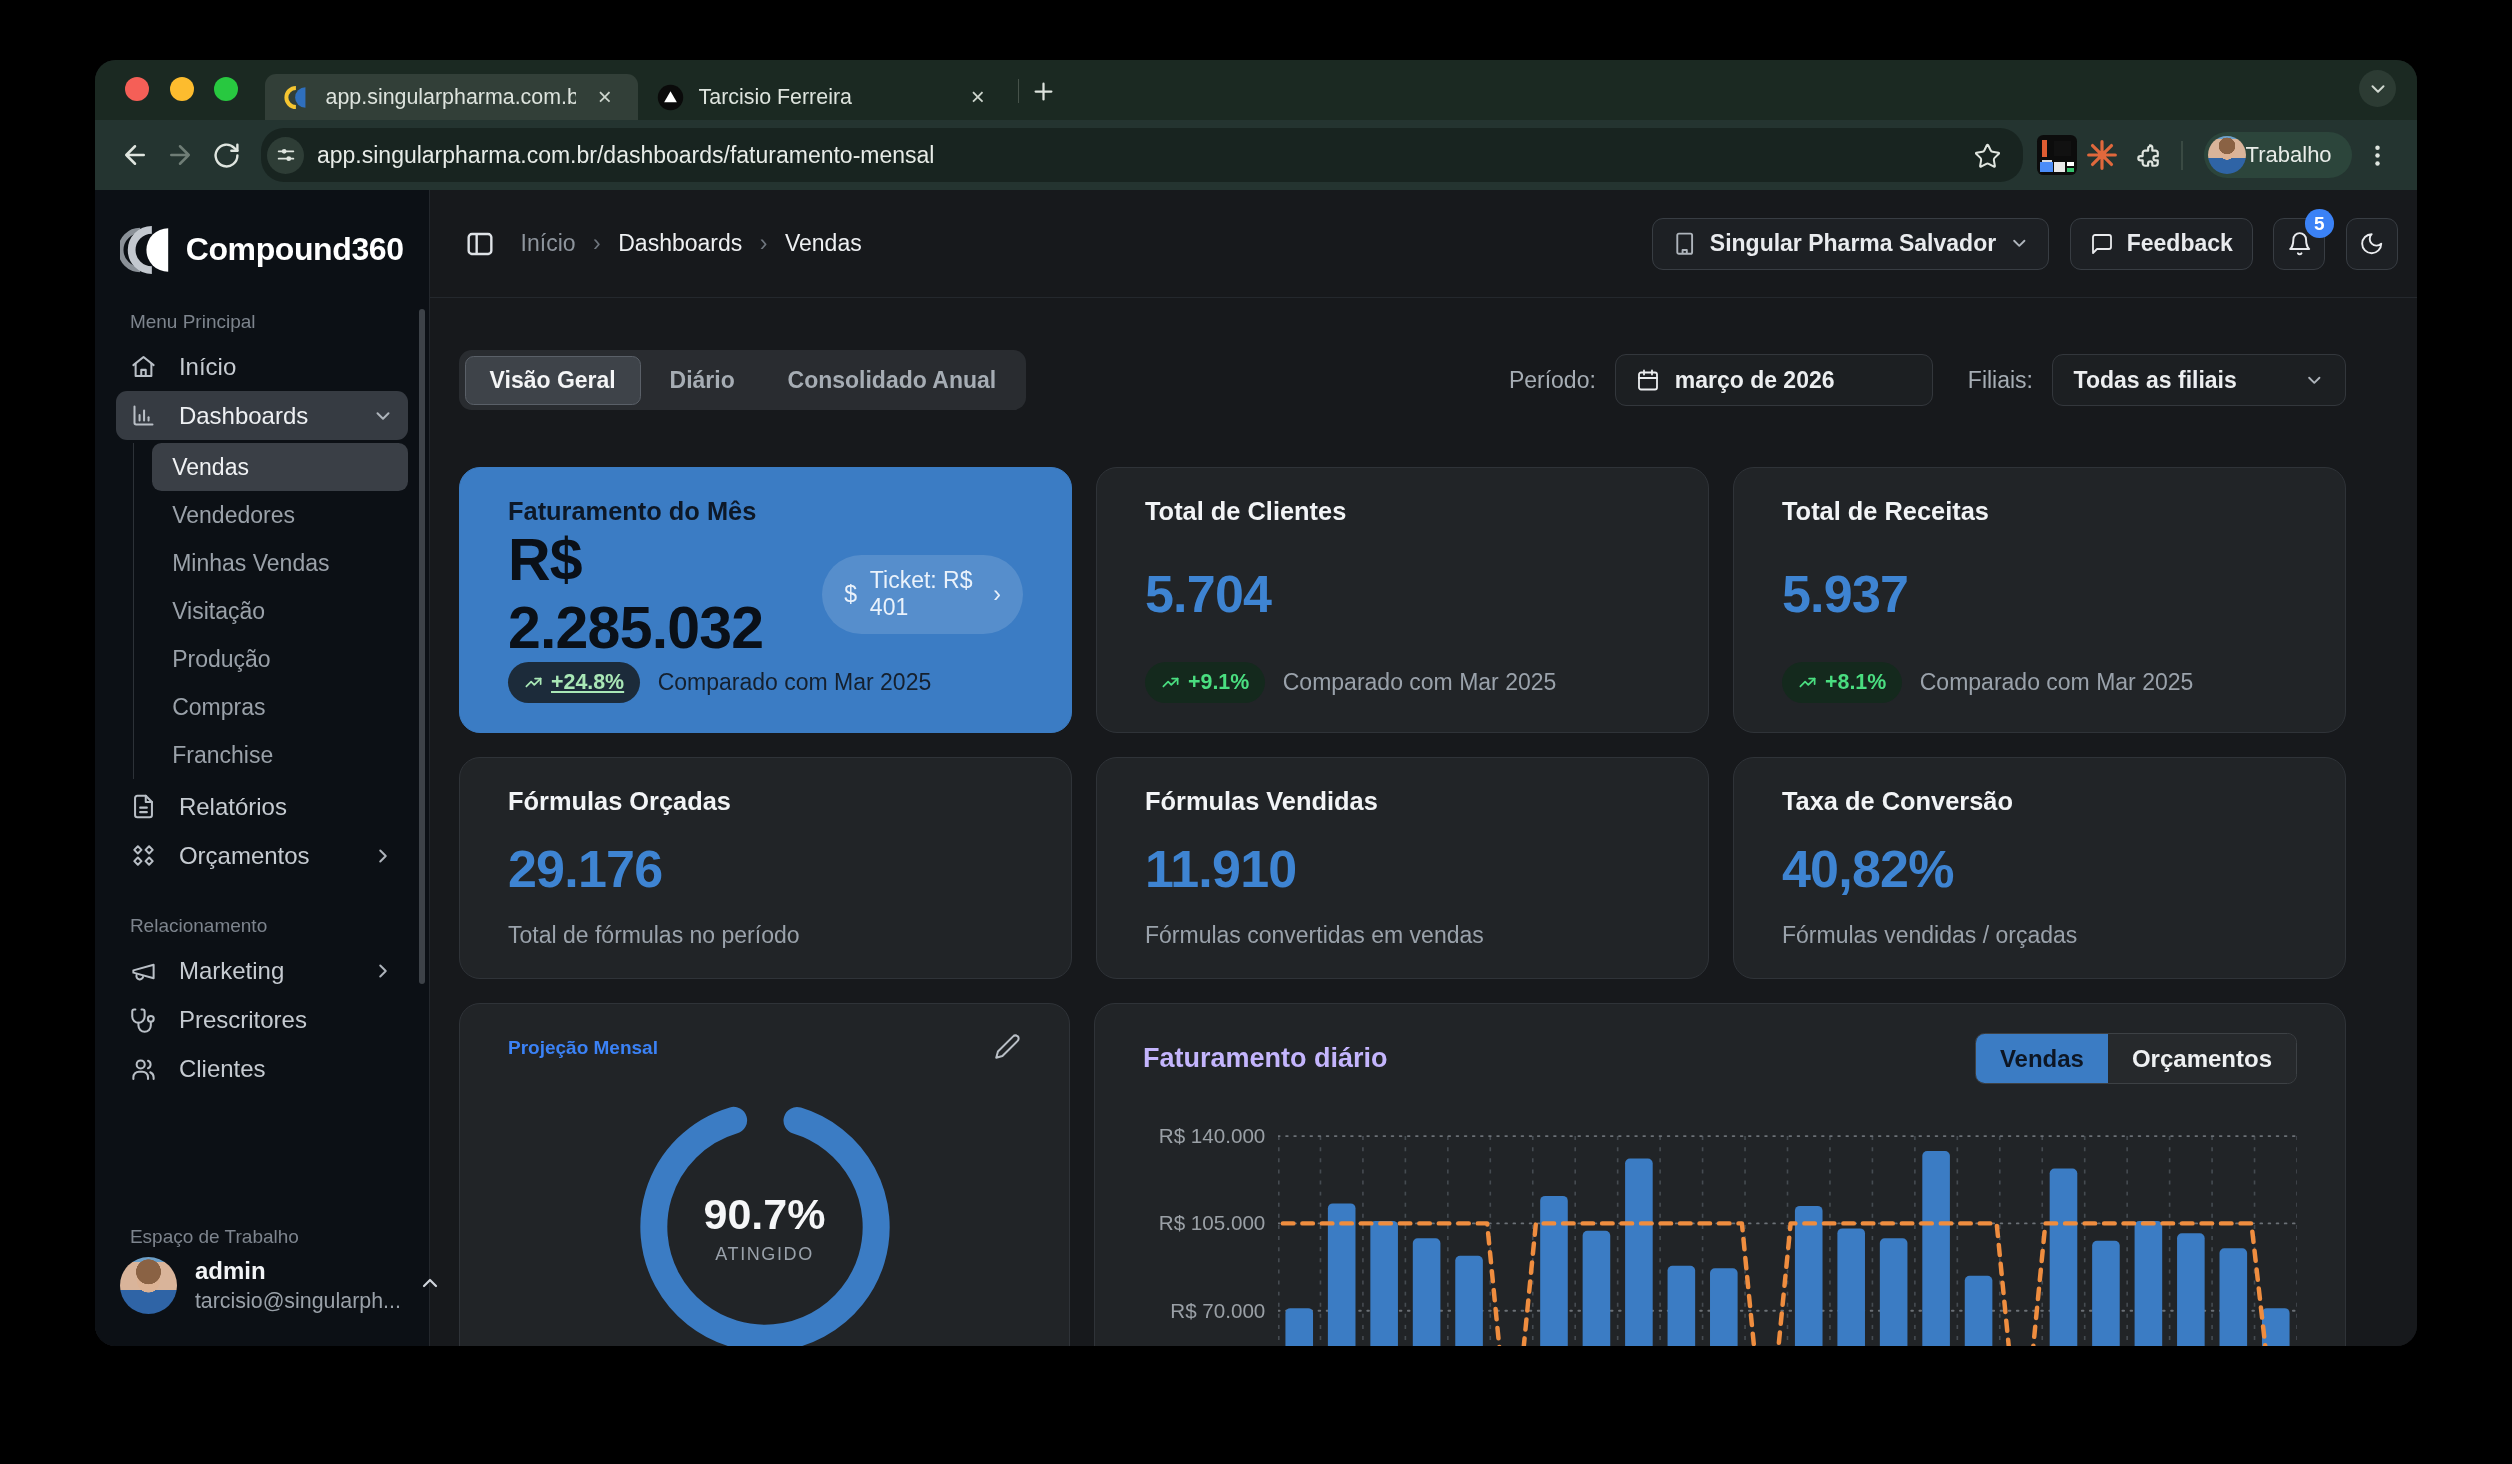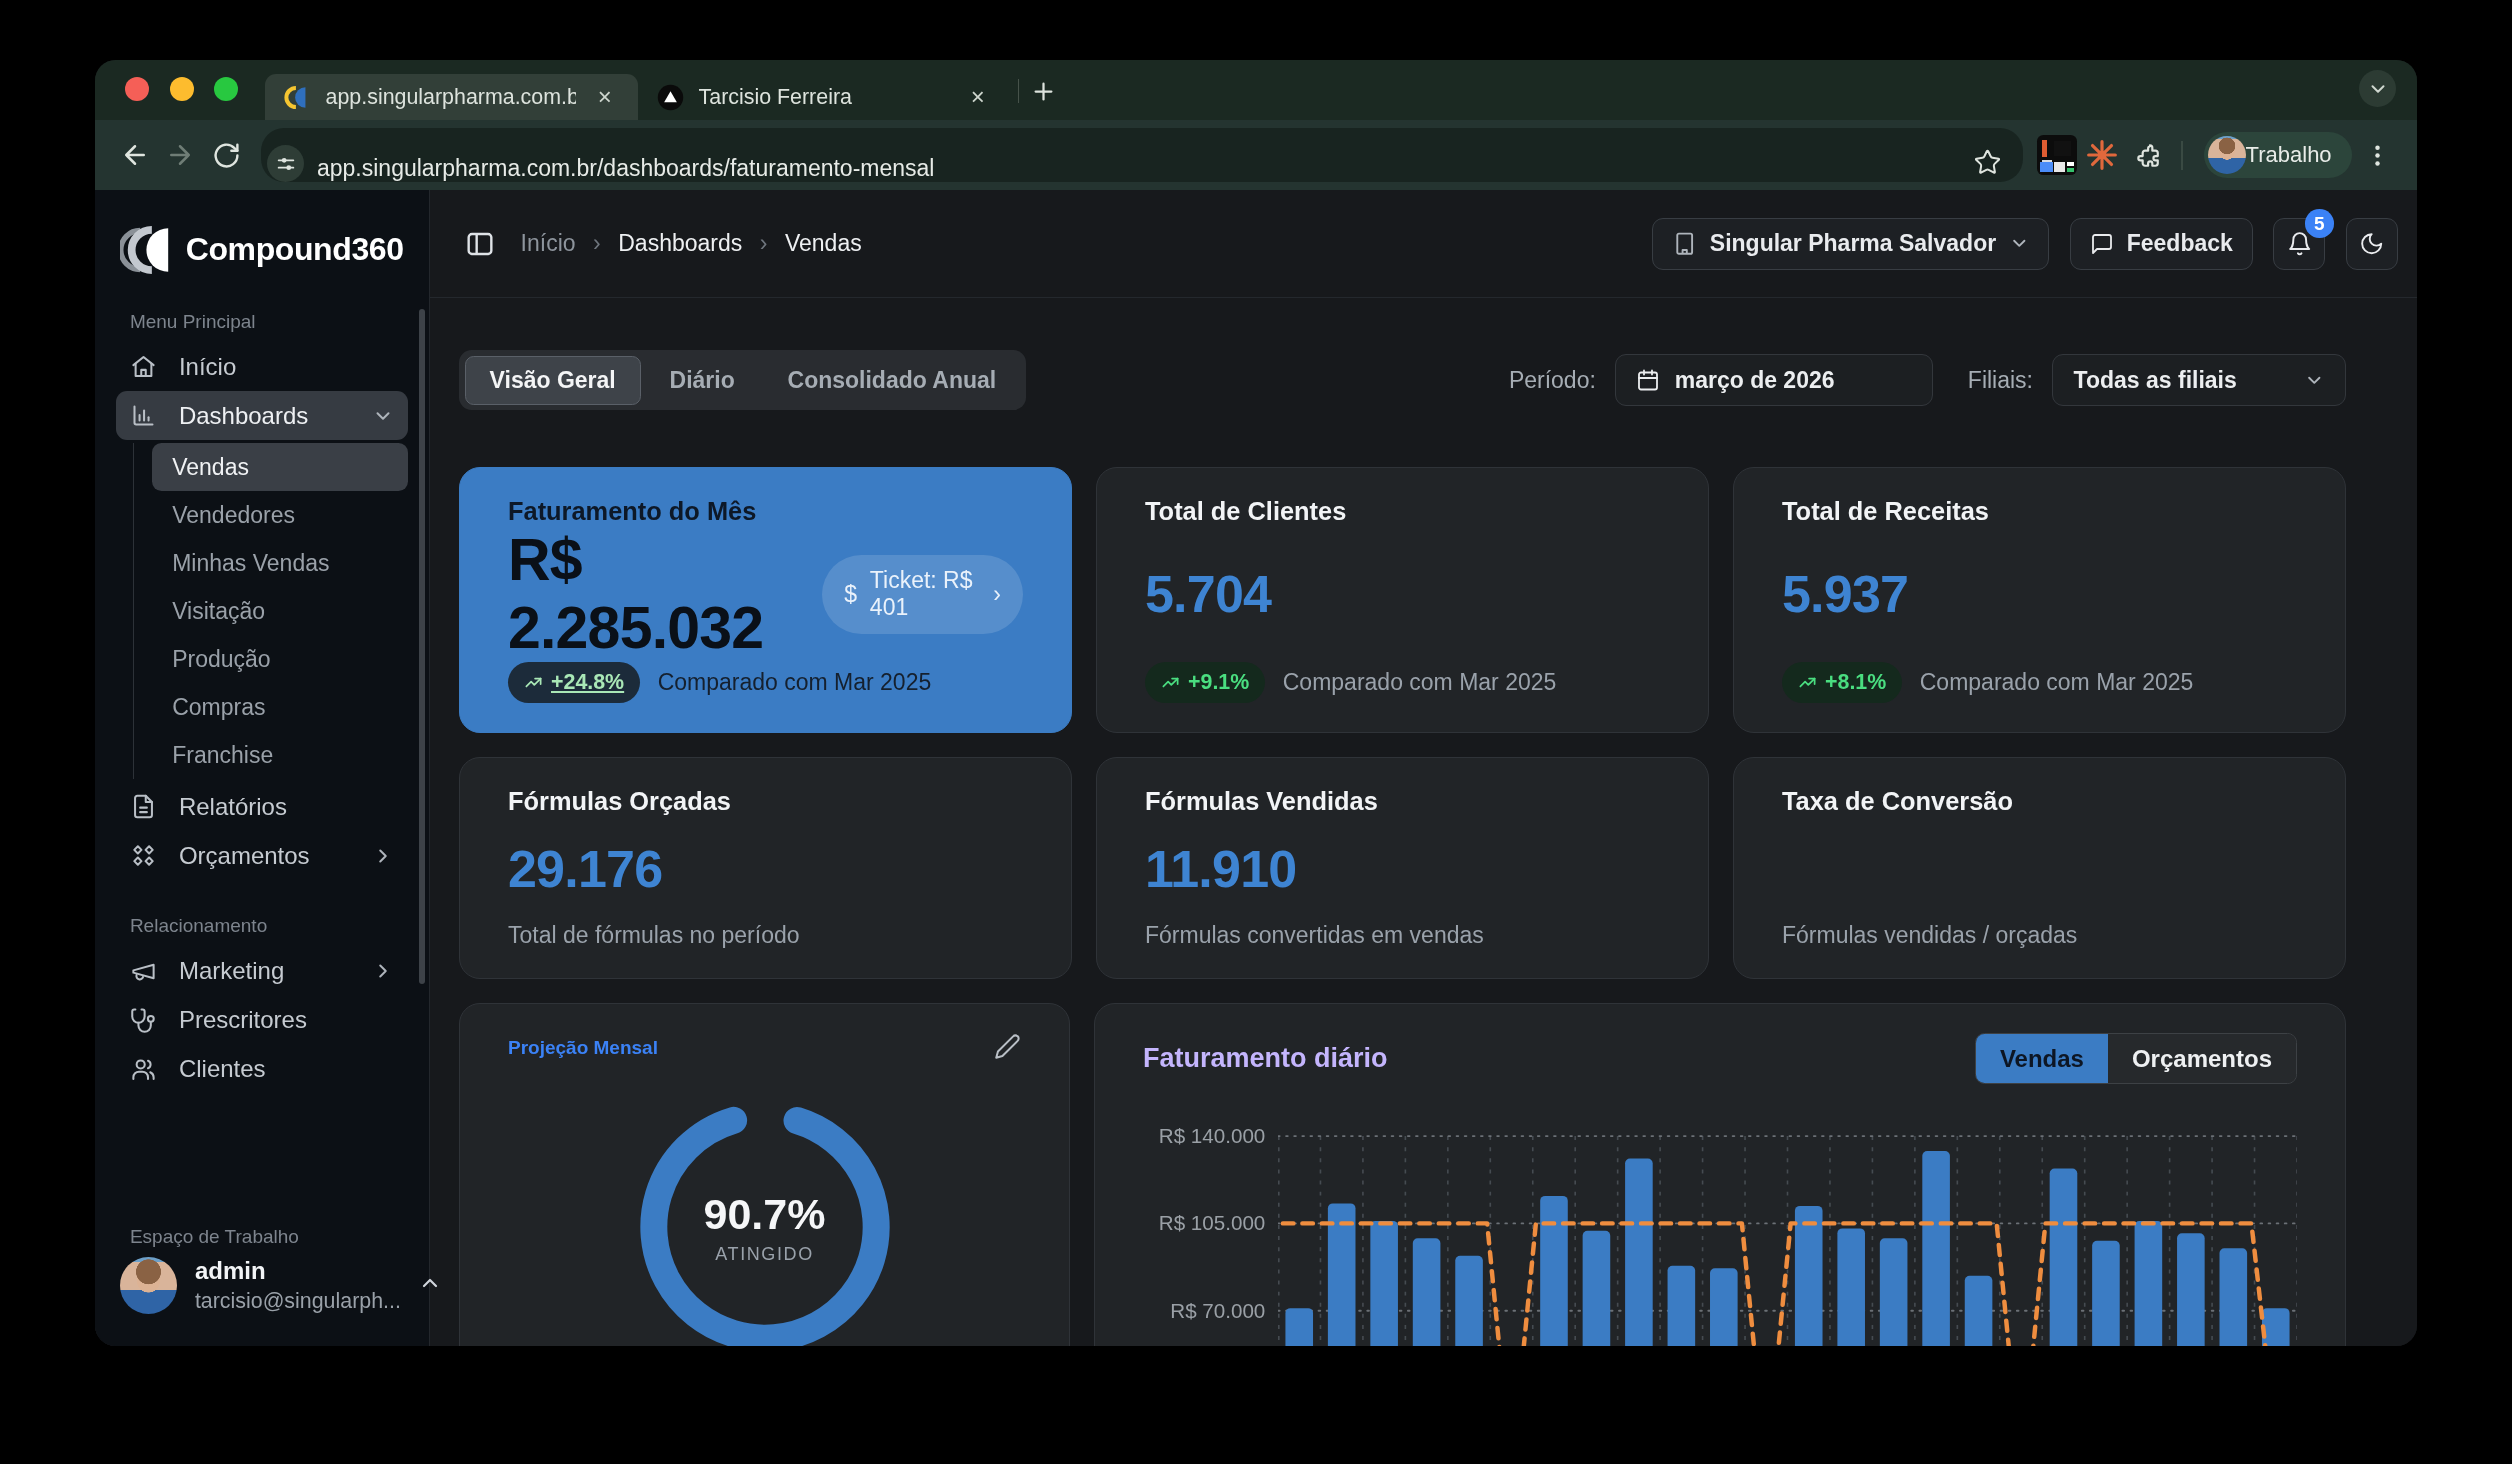--- a/index.html
+++ b/index.html
@@ -18,21 +18,21 @@
   .tab-title { color:#dde3dd; font-size:21.4px; white-space:nowrap; overflow:hidden; flex:1; }
   .tab-close { color:#cdd5cd; font-size:24px; width:29px; height:29px; display:flex; align-items:center; justify-content:center; border-radius:50%; }
   .favicon { width:27px; height:27px; flex:none; }
   .tab-divider { width:1.6px; height:24px; background:#46524a; margin:0 6.4px 17.5px; }
   .newtab { width:35px; height:35px; margin-bottom:11px; display:flex; align-items:center; justify-content:center; color:#dde3dd; }
   .strip-chevron { margin-left:auto; margin-bottom:12.7px; width:37px; height:37px; border-radius:50%; background:#2c3b33; display:flex; align-items:center; justify-content:center; color:#cfd7cf; }
 
   .toolbar { height:70px; background:#243430; display:flex; align-items:center; padding:0 19px; gap:4.8px; }
   .tbtn { width:41px; height:41px; display:flex; align-items:center; justify-content:center; color:#dfe5df; flex:none; }
   .tbtn.dim { color:#6f7d76; }
-  .urlpill { flex:1; height:54px; background:#182420; border-radius:23px; display:flex; align-items:flex-end; gap:12.7px; padding:0 14.3px 0 6.4px; margin:0 9.5px; }
+  .urlpill { flex:1; height:54px; background:#182420; border-radius:23px; display:flex; align-items:center; gap:12.7px; padding:0 14.3px 0 6.4px; margin:0 9.5px; }
   .tune { width:37px; height:37px; border-radius:50%; background:#2e3d36; display:flex; align-items:center; justify-content:center; color:#dfe5df; flex:none; }
   .urltext { color:#e7ebe7; font-size:23px; flex:1; white-space:nowrap; overflow:hidden; }
   .ext-htd { width:40px; height:40px; border-radius:6.4px; background:#0c0c0c; position:relative; overflow:hidden; flex:none; }
   .ext-htd i { position:absolute; }
   .profile-chip { height:46px; border-radius:23px; background:#2c453b; display:flex; align-items:center; gap:0; padding:4px 20.6px 4px 4px; margin-left:8px; }
   .avatar { border-radius:50%; background:
       radial-gradient(circle at 50% 26%, #8a6244 0 24%, transparent 25%),
       radial-gradient(circle at 50% 42%, #dcb294 0 26%, transparent 27%),
       linear-gradient(180deg,#6da0c9 0 8%, #d9b49a 8% 58%, #2f64a6 58%); }
   .profile-chip .avatar { width:38px; height:38px; }
@@ -495,20 +495,23 @@
        <div class="kpi-title">Fórmulas Vendidas</div>
        <div class="kpi-mid">
                 <span class="kpi-value">11.910</span>
               </div>
        <div class="kpi-bottom">
                 <span class="subtitle">Fórmulas convertidas em vendas</span>
               </div>
             </div>
             <div class="card kpi ">
        <div class="kpi-title">Taxa de Conversão</div>
+       <div class="kpi-mid">
+                <span class="kpi-value">40,82%</span>
+              </div>
        <div class="kpi-bottom">
                 <span class="subtitle">Fórmulas vendidas / orçadas</span>
               </div>
             </div>
           </div>
 
         <div class="row bottom-row">
           <div class="card proj-card">
             <div class="proj-head">
               <span class="proj-title">Projeção Mensal</span>

